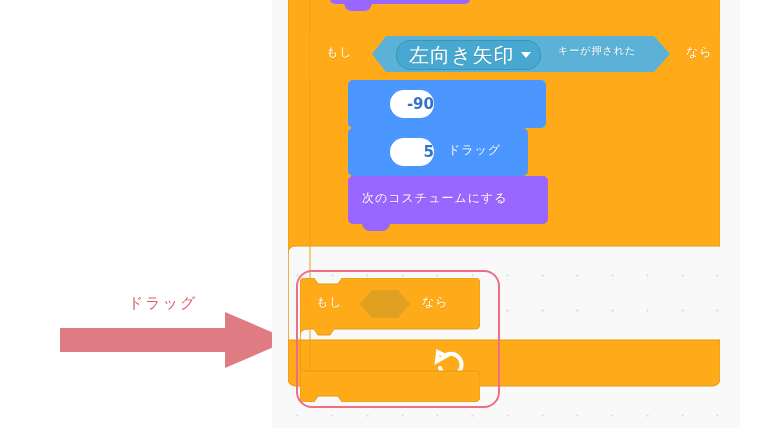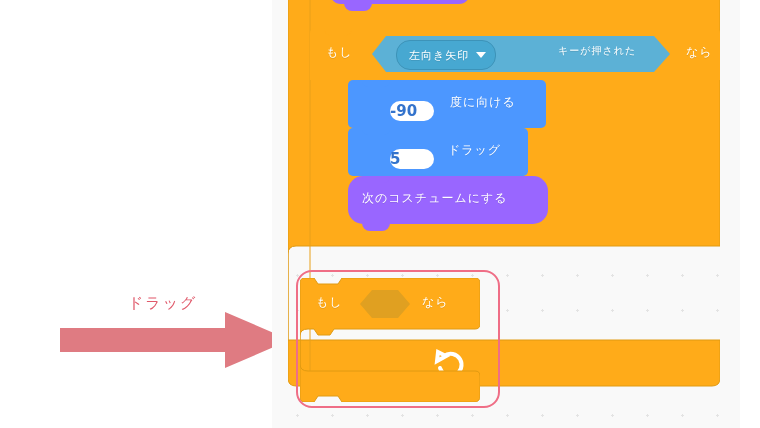--- a/index.html
+++ b/index.html
@@ -77,30 +77,30 @@
     width:0;height:0;border-left:5px solid transparent;
     border-right:5px solid transparent;border-top:6px solid #ffffff;
     display:block;
   }
 
   
   .motion-block{
     position:absolute; background:#4c97ff; border-radius:5px;
   }
   .looks-block{
-    position:absolute; background:#9966ff; border-radius:15px;text-align:center;
+    position:absolute; background:#9966ff; border-radius:5px;text-align:center;
   }
   .notch-top{
     position:absolute; left:14px; top:0; width:28px; height:7px;
     background:inherit; border-radius:0 0 6px 6px;
   }
   .num-oval{
     position:absolute; background:#ffffff; border-radius:16px;
-    height:20px; min-width:44px;
-    display:flex;align-items:center;justify-content:flex-start;margin-top:11px;
+    height:28px; min-width:44px;
+    display:flex;align-items:center;justify-content:flex-end;
   }
   .num-oval span{
     color:#3373cc;font-size:15px;font-weight:bold;letter-spacing:0;
   }
 
   
   #dragged-if-block{
     position:absolute; left:28px; top:278px; width:180px; height:124px;
   }
   #highlight-ring{
@@ -151,34 +151,33 @@
     <div style="position:absolute;left:0;top:0;width:410px;height:52px;background:#ffab19;border-radius:5px 5px 0 0;">
       <div style="position:absolute;left:14px;top:0;width:28px;height:8px;background:#ffab19;border-radius:0 0 8px 8px;"></div>
     </div>
 
     <span class="lbl" style="position:absolute;left:16px;top:18px;">もし</span>
 
     <div class="hex-bool right-point" style="left:62px;top:8px;width:298px;height:36px;">
     </div>
 
     <div class="dropdown-pill" style="left:86px;top:12px;">
-      <span class="lbl" style="font-size:11px;font-family:Liberation Serif, serif;">左向き矢印</span>
+      <span class="lbl" style="font-size:20px;font-family:Liberation Serif, serif;">左向き矢印</span>
       <i class="dropdown-caret"></i>
     </div>
 
     <span class="lbl" style="position:absolute;left:248px;top:18px;font-size:10px;">キーが押された</span>
 
     <span class="lbl" style="position:absolute;left:376px;top:18px;">なら</span>
 
     <div class="motion-block" style="left:38px;top:52px;width:198px;height:48px;">
       <div class="notch-top"></div>
       <div class="num-oval" style="left:42px;top:10px;">
         <span>-90</span>
       </div>
-      <span class="lbl" style="position:absolute;left:102px;top:16px;">度に向ける</span>
     </div>
 
     <div class="motion-block" style="left:38px;top:100px;width:180px;height:48px;">
       <div class="notch-top"></div>
       <div class="num-oval" style="left:42px;top:10px;">
         <span>5</span>
       </div>
       <span class="lbl" style="position:absolute;left:100px;top:16px;">ドラッグ</span>
     </div>
 

